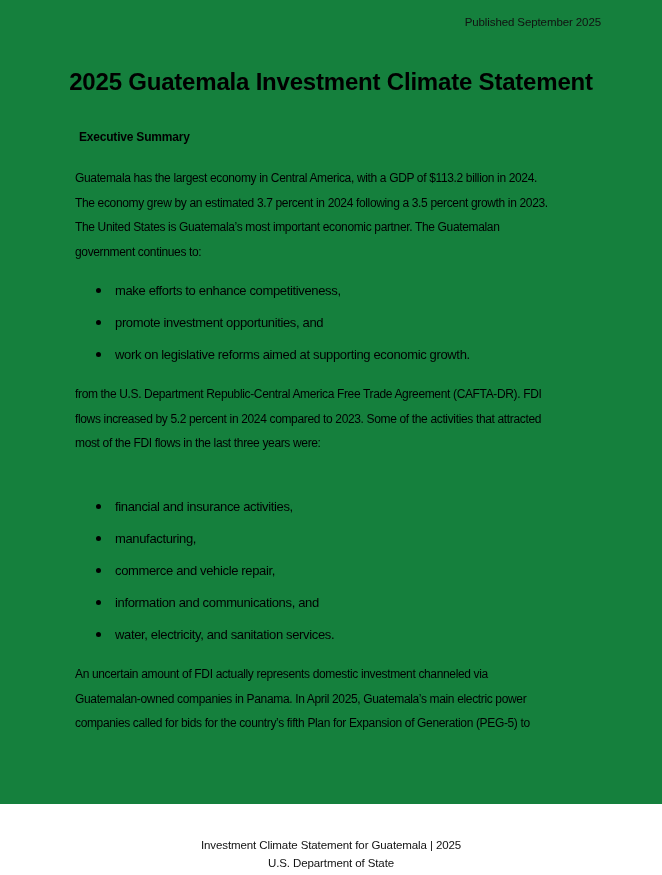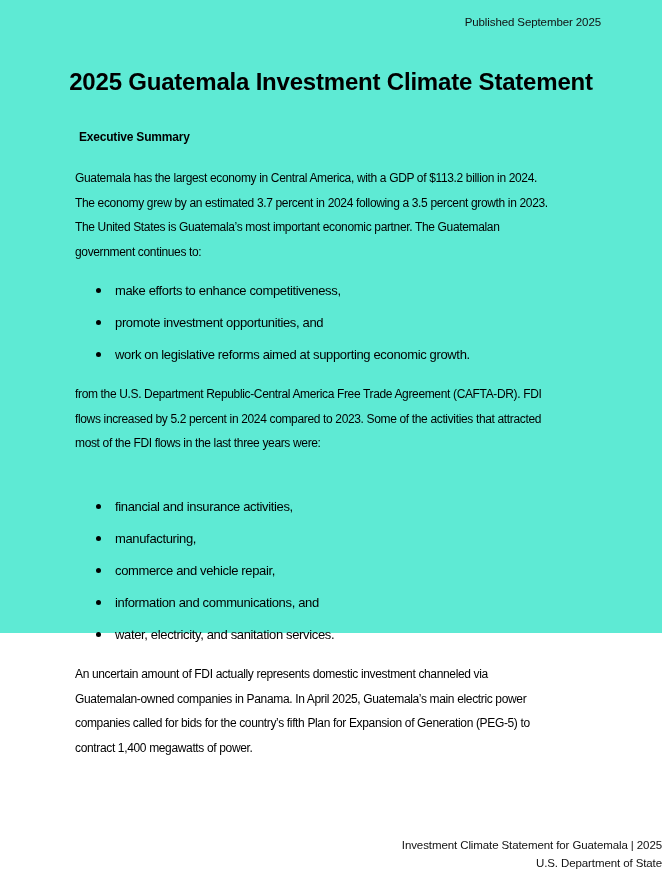--- a/index.html
+++ b/index.html
@@ -12,22 +12,22 @@
       height: 875px;
       position: relative;
       overflow: hidden;
       font-family: "Liberation Sans", "DejaVu Sans", sans-serif;
       color: #000000;
     }
     .page {
       position: absolute;
       left: 0; top: 0;
       width: 662px;
-      height: 633px;
-      background: #5eead4;
+      height: 804px;
+      background: #15803d;
     }
     .published {
       position: absolute;
       right: 61px;
       top: 16px;
       font-size: 11.5px;
       color: #111;
       letter-spacing: -0.1px;
     }
     .title {
@@ -86,21 +86,21 @@
       top: 13px;
       width: 5px;
       height: 5px;
       border-radius: 50%;
       background: #000;
     }
     .footer {
       position: absolute;
       left: 0;
       width: 662px;
-      text-align: right;
+      text-align: center;
       font-size: 11.5px;
       color: #111;
       letter-spacing: -0.1px;
     }
     .footer-1 { top: 839px; }
     .footer-2 { top: 857px; }
   </style>
 </head>
 <body>
 
@@ -136,19 +136,18 @@
     <li><span class="bullet"></span><span>manufacturing,</span></li>
     <li><span class="bullet"></span><span>commerce and vehicle repair,</span></li>
     <li><span class="bullet"></span><span>information and communications, and</span></li>
     <li><span class="bullet"></span><span>water, electricity, and sanitation services.</span></li>
   </ul>
 
   <p class="para" style="top:662px;">
     <span class="line">An uncertain amount of FDI actually represents domestic investment channeled via</span>
     <span class="line">Guatemalan-owned companies in Panama.  In April 2025, Guatemala’s main electric power</span>
     <span class="line">companies called for bids for the country’s fifth Plan for Expansion of Generation (PEG-5) to</span>
-    <span class="line">contract 1,400 megawatts of power.</span>
   </p>
 
   <div class="footer footer-1">Investment Climate Statement for Guatemala | 2025</div>
   <div class="footer footer-2">U.S. Department of State</div>
 
 </div>
 
 </body></html>

